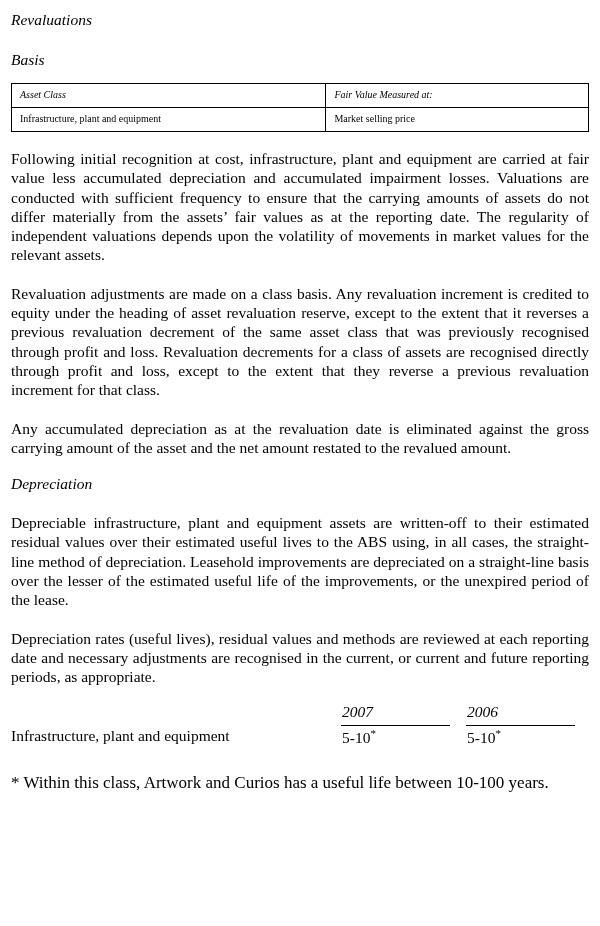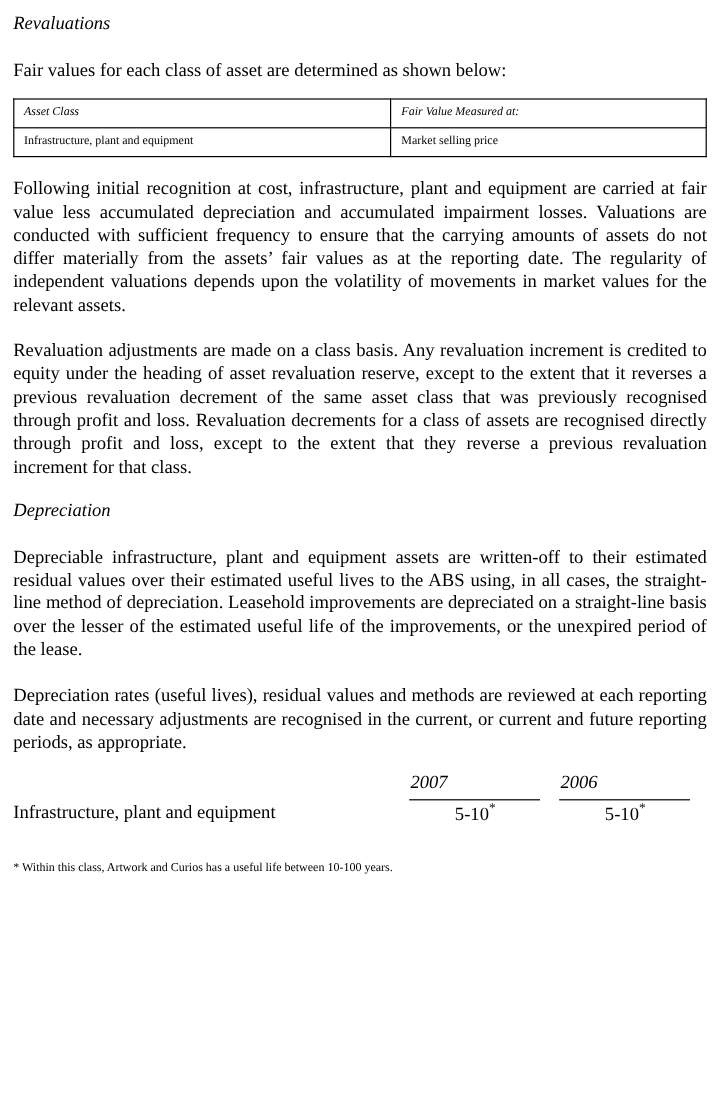--- a/index.html
+++ b/index.html
@@ -76,60 +76,60 @@
   .ul-rule {
     border: none;
     border-top: 1px solid #000000;
     height: 0;
     margin: 4px 0 0 0;
   }
   .ul-value {
     line-height: 19px;
     margin-top: 2px;
     padding-left: 1px;
-    text-align: center;
   }
   .ul-value sup {
     font-size: 11px;
     line-height: 0;
   }
   .footnote {
     margin-top: 27px;
-    font-size: 10px;
+    font-size: 17px;
     line-height: 17px;
     text-align: left;
   }
 </style>
 </head>
 <body>
 
 <div class="page">
 
   <h2 class="heading h-revaluations">Revaluations</h2>
 
+  <h2 class="heading h-basis">Basis</h2>
 
-  <p class="para intro">Fair values for each class of asset are determined as shown below:</p>
 
   <table class="fv-table">
     <tbody>
       <tr class="hdr">
         <td class="col-asset">Asset Class</td>
         <td>Fair Value Measured at:</td>
       </tr>
       <tr>
         <td class="col-asset">Infrastructure, plant and equipment</td>
         <td>Market selling price</td>
       </tr>
     </tbody>
   </table>
 
   <p class="para p1">Following initial recognition at cost, infrastructure, plant and equipment are carried at fair value less accumulated depreciation and accumulated impairment losses. Valuations are conducted with sufficient frequency to ensure that the carrying amounts of assets do not differ materially from the assets’ fair values as at the reporting date.  The regularity of independent valuations depends upon the volatility of movements in market values for the relevant assets.</p>
 
   <p class="para">Revaluation adjustments are made on a class basis.  Any revaluation increment is credited to equity under the heading of asset revaluation reserve, except to the extent that it reverses a previous revaluation decrement of the same asset class that was previously recognised through profit and loss.  Revaluation decrements for a class of assets are recognised directly through profit and loss, except to the extent that they reverse a previous revaluation increment for that class.</p>
 
+  <p class="para">Any accumulated depreciation as at the revaluation date is eliminated against the gross carrying amount of the asset and the net amount restated to the revalued amount.</p>
 
   <h2 class="heading h-depreciation">Depreciation</h2>
 
   <p class="para p4">Depreciable infrastructure, plant and equipment assets are written-off to their estimated residual values over their estimated useful lives to the ABS using, in all cases, the straight-line method of depreciation. Leasehold improvements are depreciated on a straight-line basis over the lesser of the estimated useful life of the improvements, or the unexpired period of the lease.</p>
 
   <p class="para">Depreciation rates (useful lives), residual values and methods are reviewed at each reporting date and necessary adjustments are recognised in the current, or current and future reporting periods, as appropriate.</p>
 
 
   <div class="useful-lives">
     <div class="ul-label">Infrastructure, plant and equipment</div>

